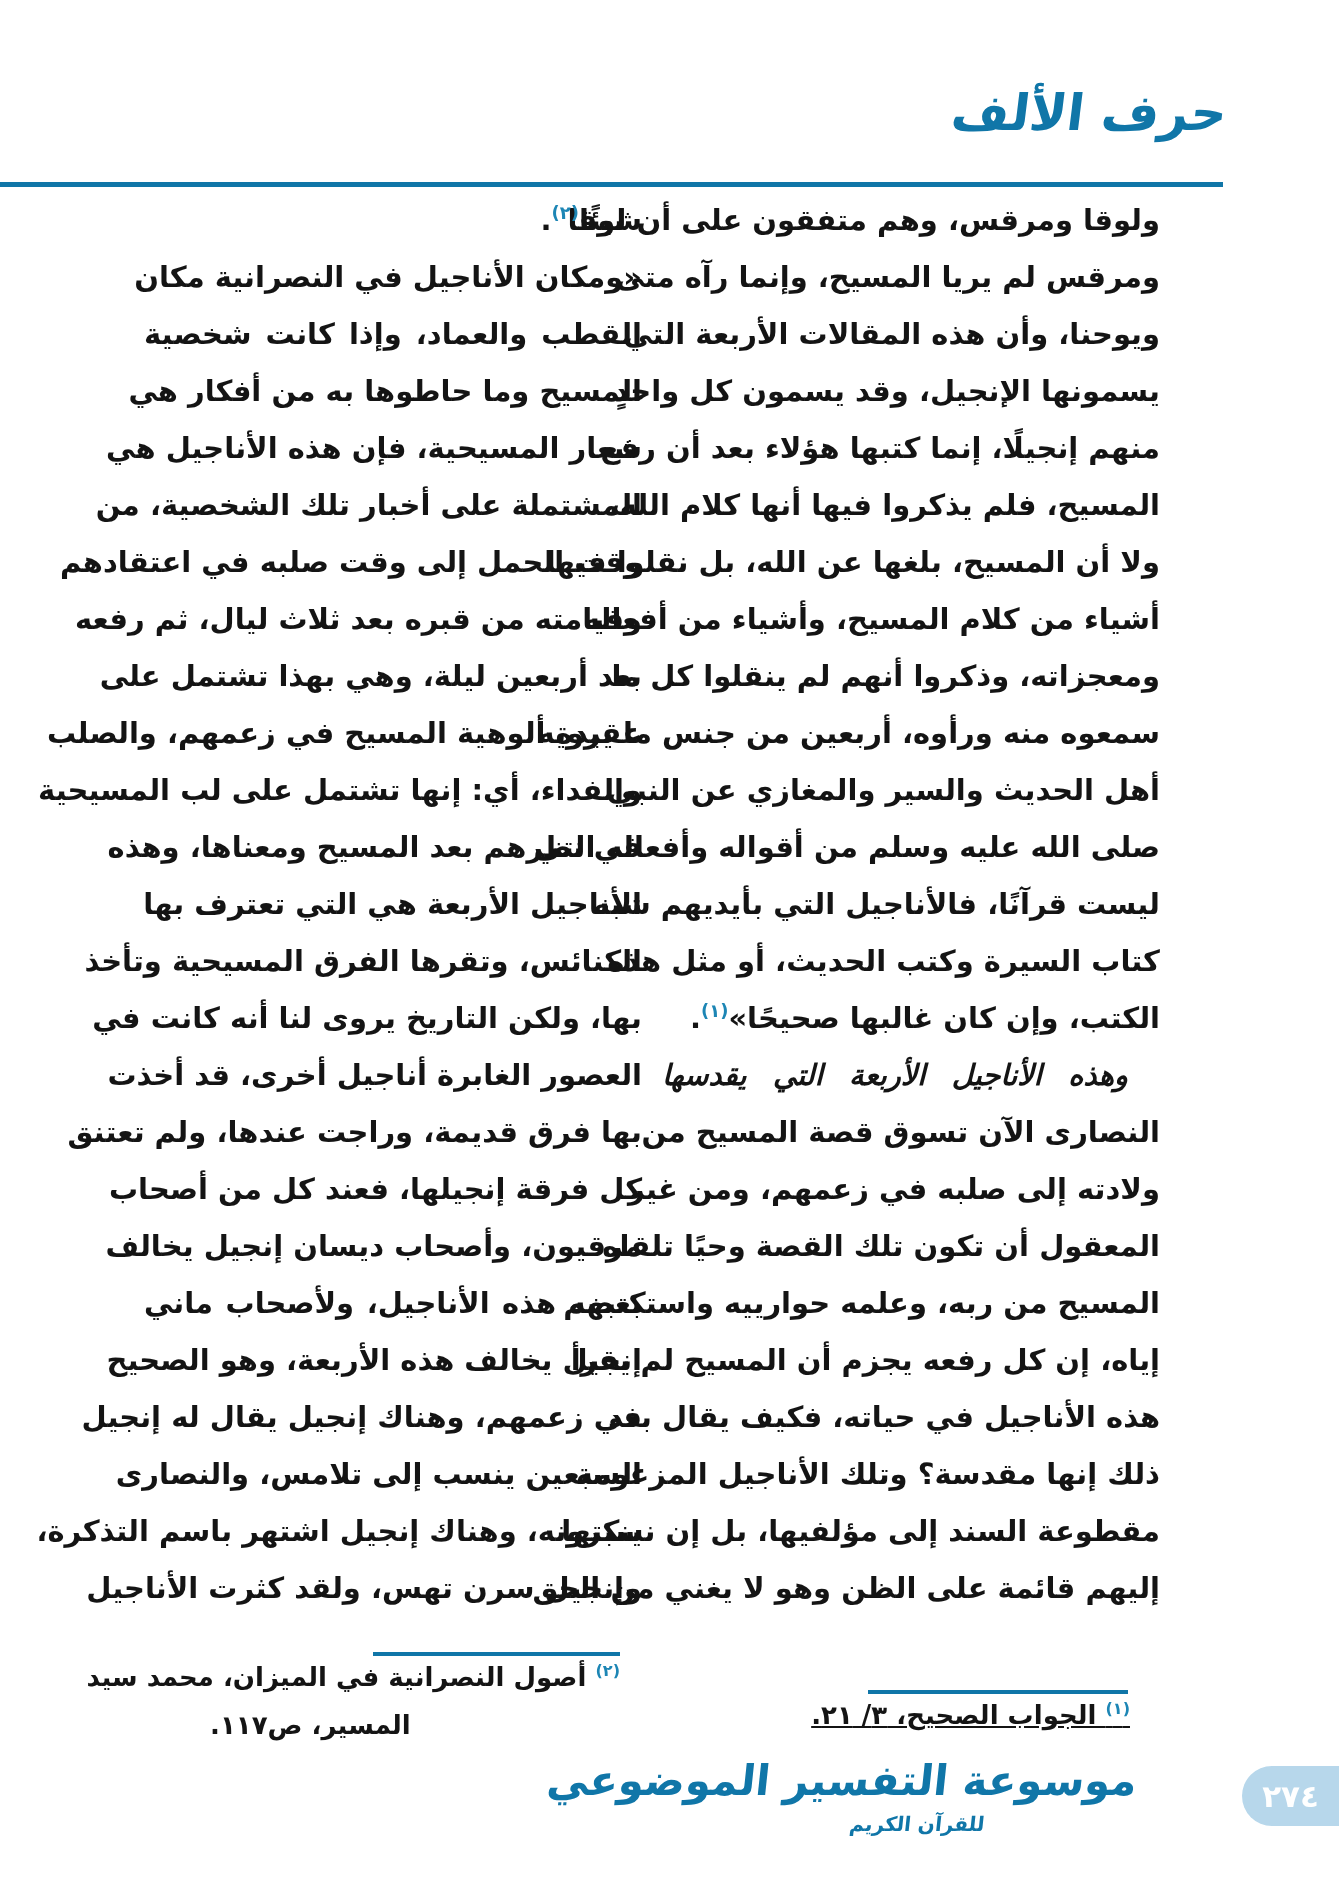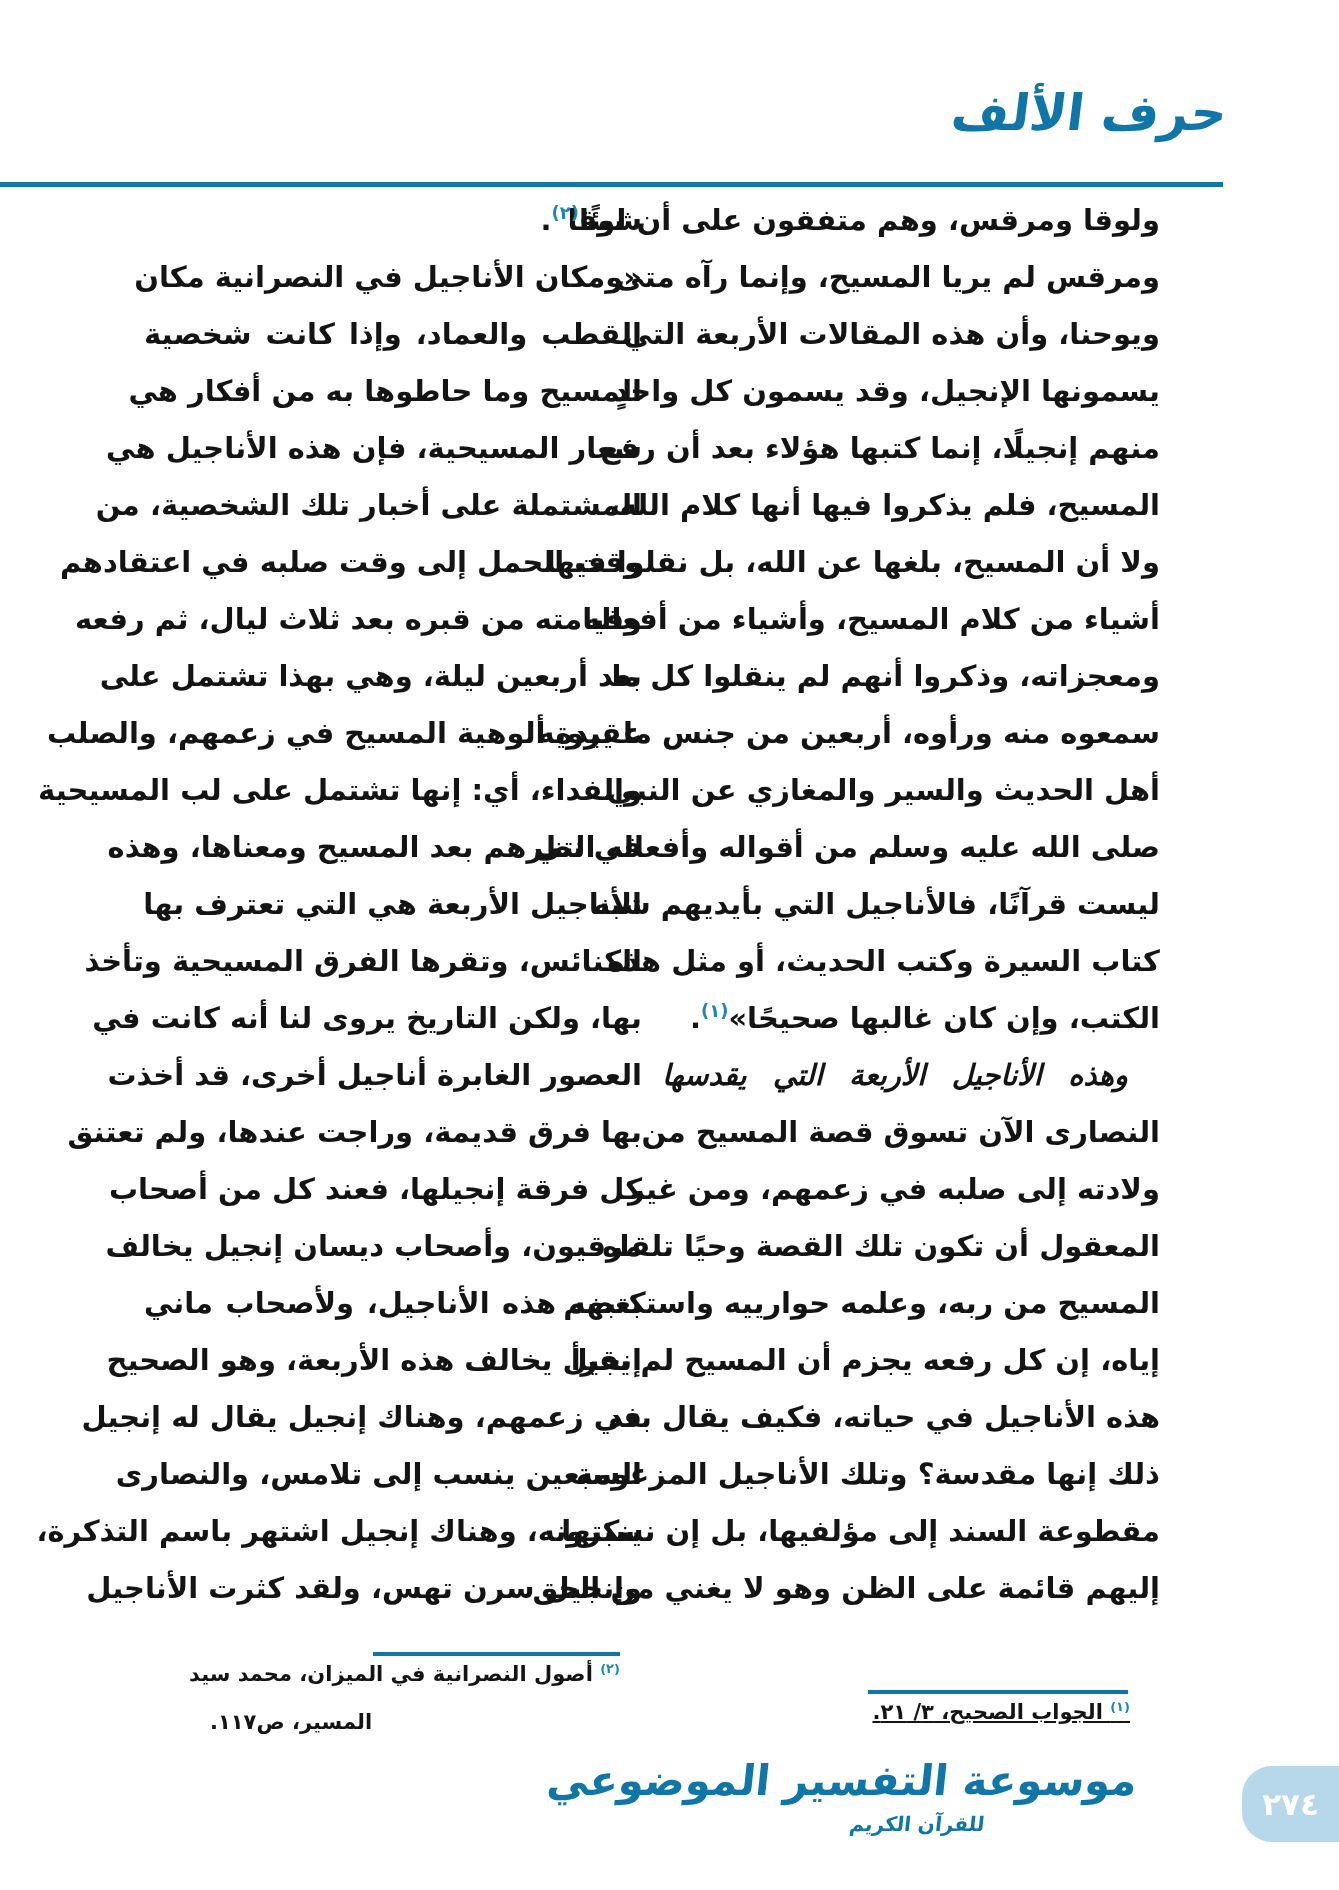--- a/index.html
+++ b/index.html
@@ -31,36 +31,36 @@
   .line.end{text-align:right;text-align-last:right;}
   .line.indent{padding-right:32px;font-style:italic;}
   .fnref{
     color:#1d86b5;font-size:0.62em;vertical-align:super;line-height:0;font-weight:700;
   }
 
   
   .fnrule{position:absolute;height:4px;background:#1076a8;}
   .fnrule-left{top:1652px;left:373px;width:247px;}
   .fnrule-right{top:1690px;left:868px;width:260px;}
-  .fn{position:absolute;font-size:21px;font-weight:700;white-space:nowrap;}
+  .fn{position:absolute;font-size:26px;font-weight:700;white-space:nowrap;}
   .fn-left-1{top:1662px;left:150px;width:470px;text-align:right;}
   .fn-left-2{top:1710px;left:210px;text-align:right;}
   .fn-right{top:1700px;left:700px;width:430px;text-align:right;text-decoration:underline;}
 
   
   .logo{position:absolute;top:1752px;left:697px;width:440px;text-align:center;color:#1076a8;}
   .logo-main{
     font-size:42px;font-weight:700;line-height:58px;white-space:nowrap;
     transform:skewX(-6deg);
   }
   .logo-sub{font-size:20px;font-weight:700;line-height:28px;transform:skewX(-6deg);}
 
   
   .page-badge{
-    position:absolute;top:1766px;right:0;width:97px;height:76px;
+    position:absolute;top:1766px;right:0;width:97px;height:60px;
     background:#b7d7eb;border-radius:30px 0 0 30px;
     display:flex;align-items:center;justify-content:center;
     color:#ffffff;font-size:31px;font-weight:700;
   }
 </style>
 </head>
 <body>
 
 <div class="page">
 

